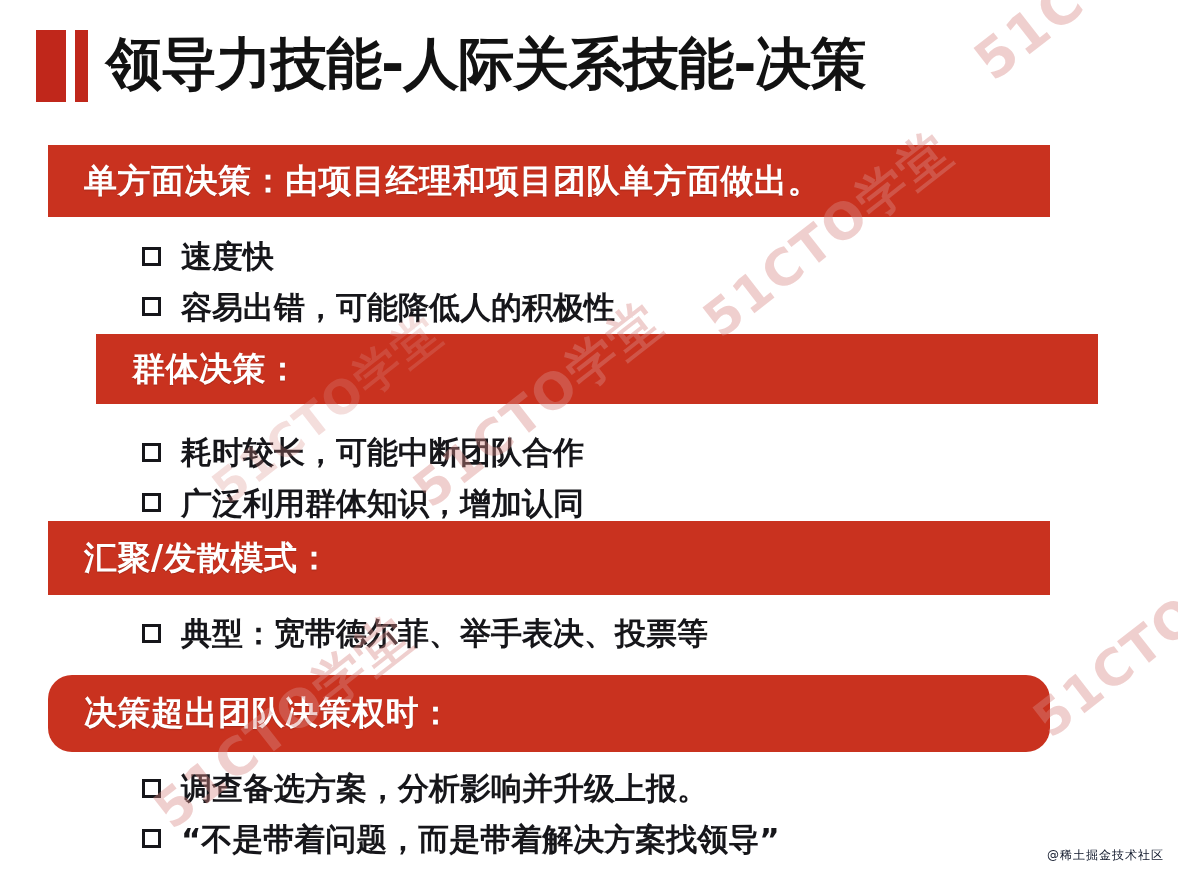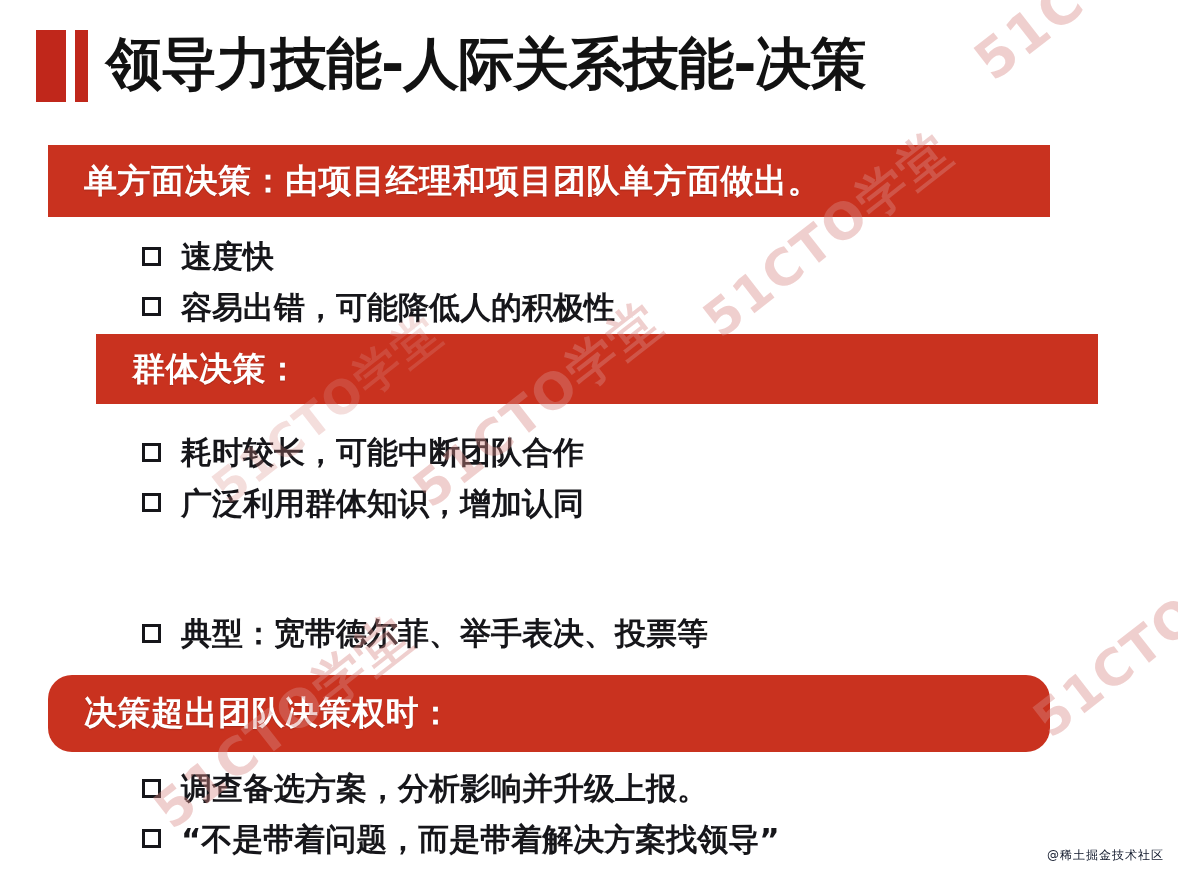--- a/index.html
+++ b/index.html
@@ -199,20 +199,23 @@
     <div class="bullet">
       <span class="bullet-marker"></span>
       <span class="bullet-label">耗时较长，可能中断团队合作</span>
     </div>
     <div class="bullet">
       <span class="bullet-marker"></span>
       <span class="bullet-label">广泛利用群体知识，增加认同</span>
     </div>
   </div>
 
+  <div class="banner banner-3">
+    <span class="banner-text">汇聚/发散模式：</span>
+  </div>
   <div class="bullets bullets-3">
     <div class="bullet">
       <span class="bullet-marker"></span>
       <span class="bullet-label">典型：宽带德尔菲、举手表决、投票等</span>
     </div>
   </div>
 
   <div class="banner banner-4">
     <span class="banner-text">决策超出团队决策权时：</span>
   </div>

